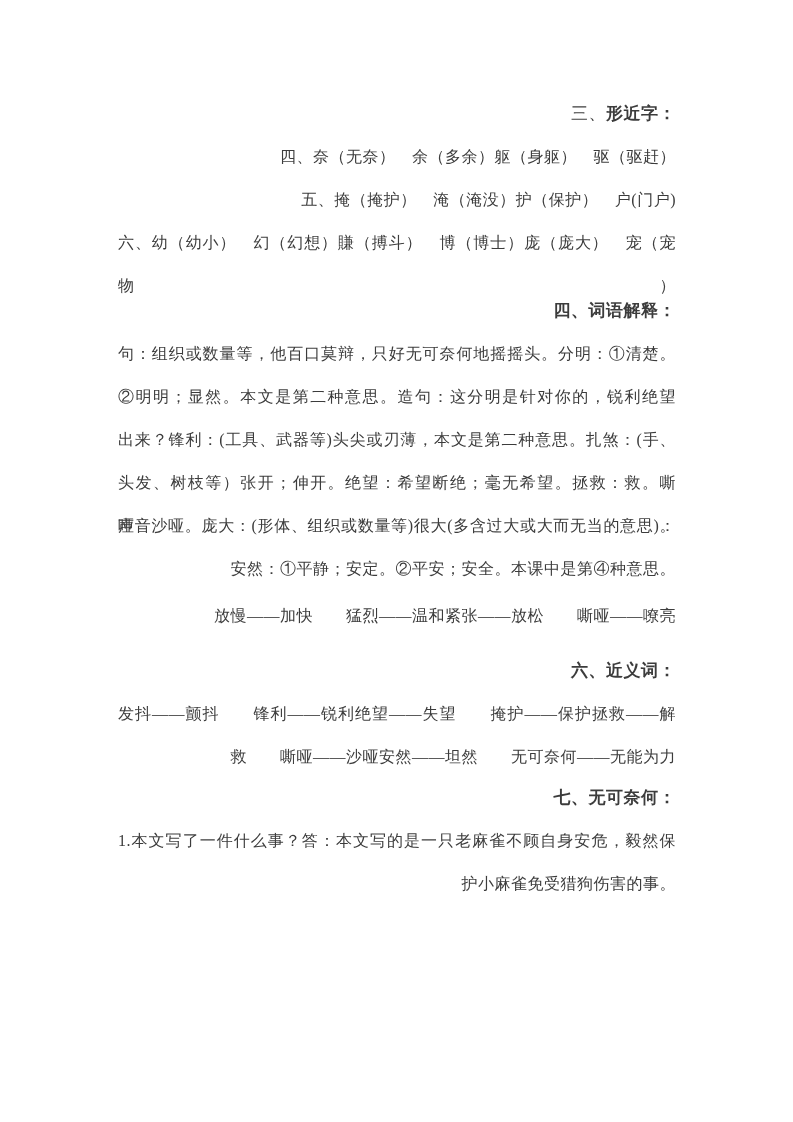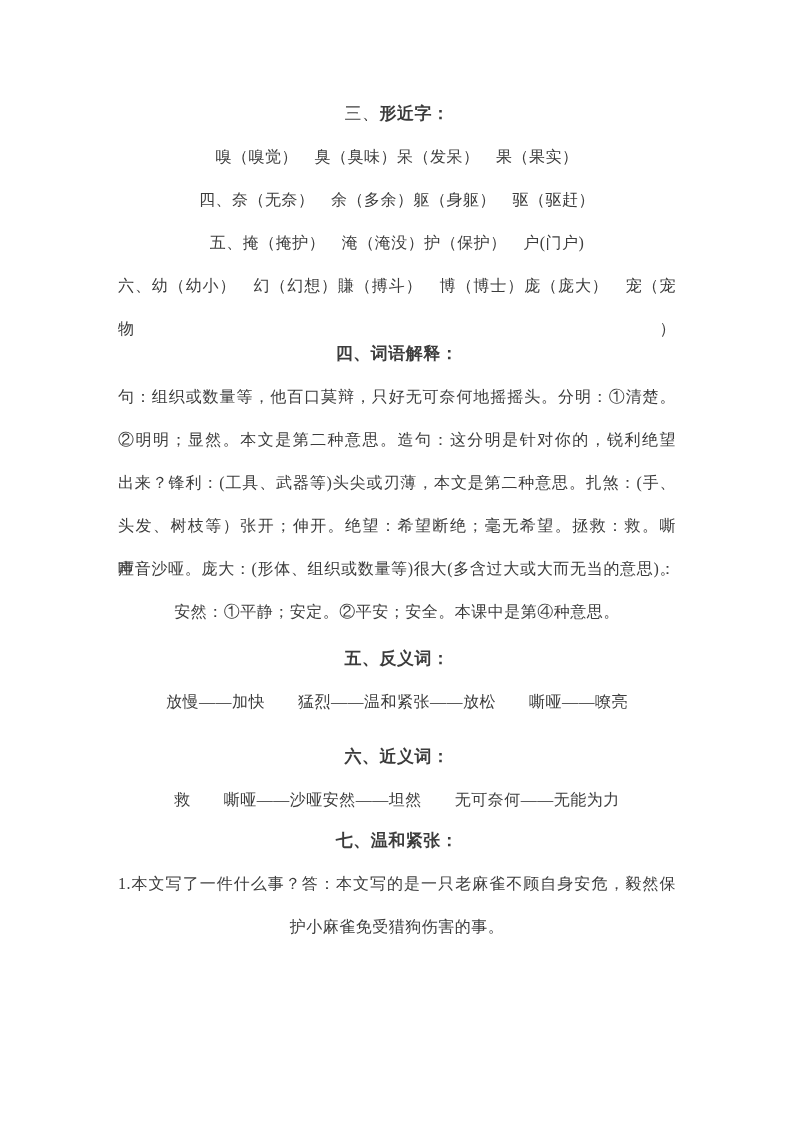--- a/index.html
+++ b/index.html
@@ -16,21 +16,21 @@
   .content {
     position: absolute;
     left: 118px;
     top: 92px;
     width: 558px;
   }
   .line {
     font-size: 16px;
     line-height: 43px;
     height: 43px;
-    text-align: center;
+    text-align: right;
     letter-spacing: 0.5px;
   }
   .full {
     text-align: justify;
     text-align-last: justify;
   }
   .heading {
     font-weight: 700;
     font-size: 17px;
   }
@@ -41,46 +41,45 @@
   .sec-4 { margin-top: -2px; }
 </style>
 </head>
 <body>
 
 <div class="page">
   <div class="content">
 
     <div class="section sec-0">
       <div class="line heading"><span class="reg">三、</span><span>形近字：</span></div>
-      <div class="line">嗅（嗅觉）　臭（臭味）呆（发呆）　果（果实）</div>
       <div class="line">四、奈（无奈）　余（多余）躯（身躯）　驱（驱赶）</div>
       <div class="line">五、掩（掩护）　淹（淹没）护（保护）　户(门户)</div>
       <div class="line full">六、幼（幼小）　幻（幻想）賺（搏斗）　博（博士）庞（庞大）　宠（宠物）</div>
     </div>
 
     <div class="section sec-1">
       <div class="line heading"><span>四、</span><span>词语解释：</span></div>
       <div class="line full">句：组织或数量等，他百口莫辩，只好无可奈何地摇摇头。分明：①清楚。</div>
       <div class="line full">②明明；显然。本文是第二种意思。造句：这分明是针对你的，锐利绝望</div>
       <div class="line full">出来？锋利：(工具、武器等)头尖或刃薄，本文是第二种意思。扎煞：(手、</div>
       <div class="line full">头发、树枝等）张开；伸开。绝望：希望断绝；毫无希望。拯救：救。嘶哑：</div>
       <div class="line full">声音沙哑。庞大：(形体、组织或数量等)很大(多含过大或大而无当的意思)。</div>
       <div class="line">安然：①平静；安定。②平安；安全。本课中是第④种意思。</div>
     </div>
 
     <div class="section sec-2">
-      <div class="line heading"><span>五、</span><span>反义词：</span></div>
       <div class="line">放慢——加快　　猛烈——温和紧张——放松　　嘶哑——嘹亮</div>
     </div>
 
     <div class="section sec-3">
       <div class="line heading"><span>六、</span><span>近义词：</span></div>
+      <div class="line full">发抖——颤抖　　锋利——锐利绝望——失望　　掩护——保护拯救——解</div>
       <div class="line">救　　嘶哑——沙哑安然——坦然　　无可奈何——无能为力</div>
     </div>
 
     <div class="section sec-4">
-      <div class="line heading"><span>七、</span><span>温和紧张：</span></div>
+      <div class="line heading"><span>七、</span><span>无可奈何：</span></div>
       <div class="line full">1.本文写了一件什么事？答：本文写的是一只老麻雀不顾自身安危，毅然保</div>
       <div class="line">护小麻雀免受猎狗伤害的事。</div>
     </div>
 
   </div>
 </div>
 
 </body></html>

